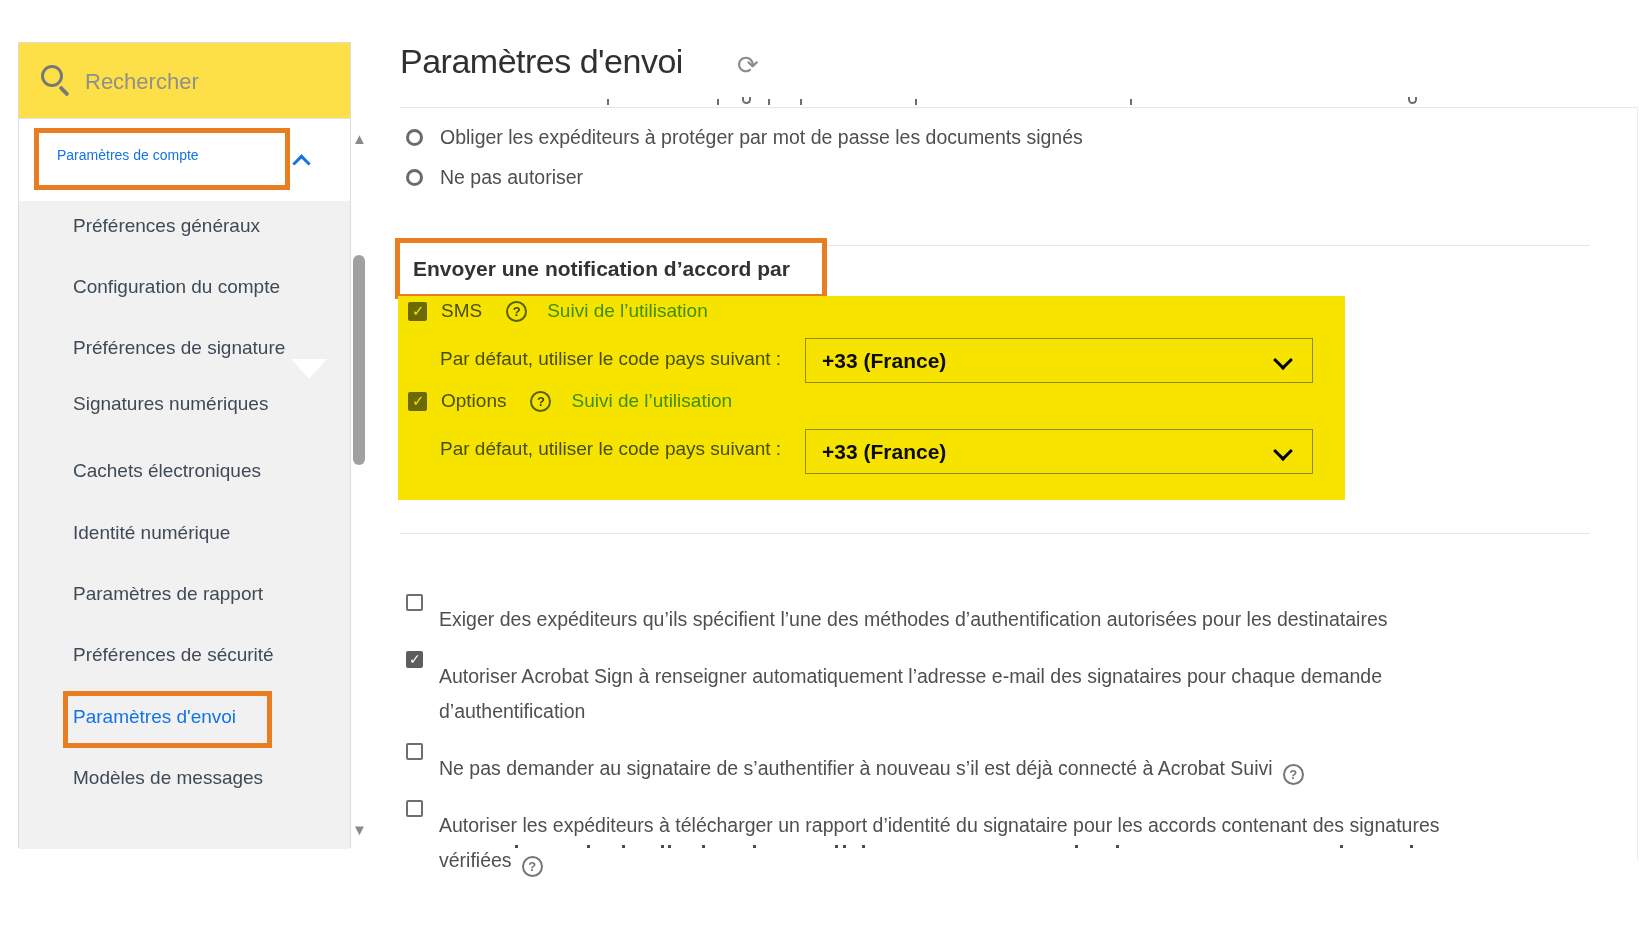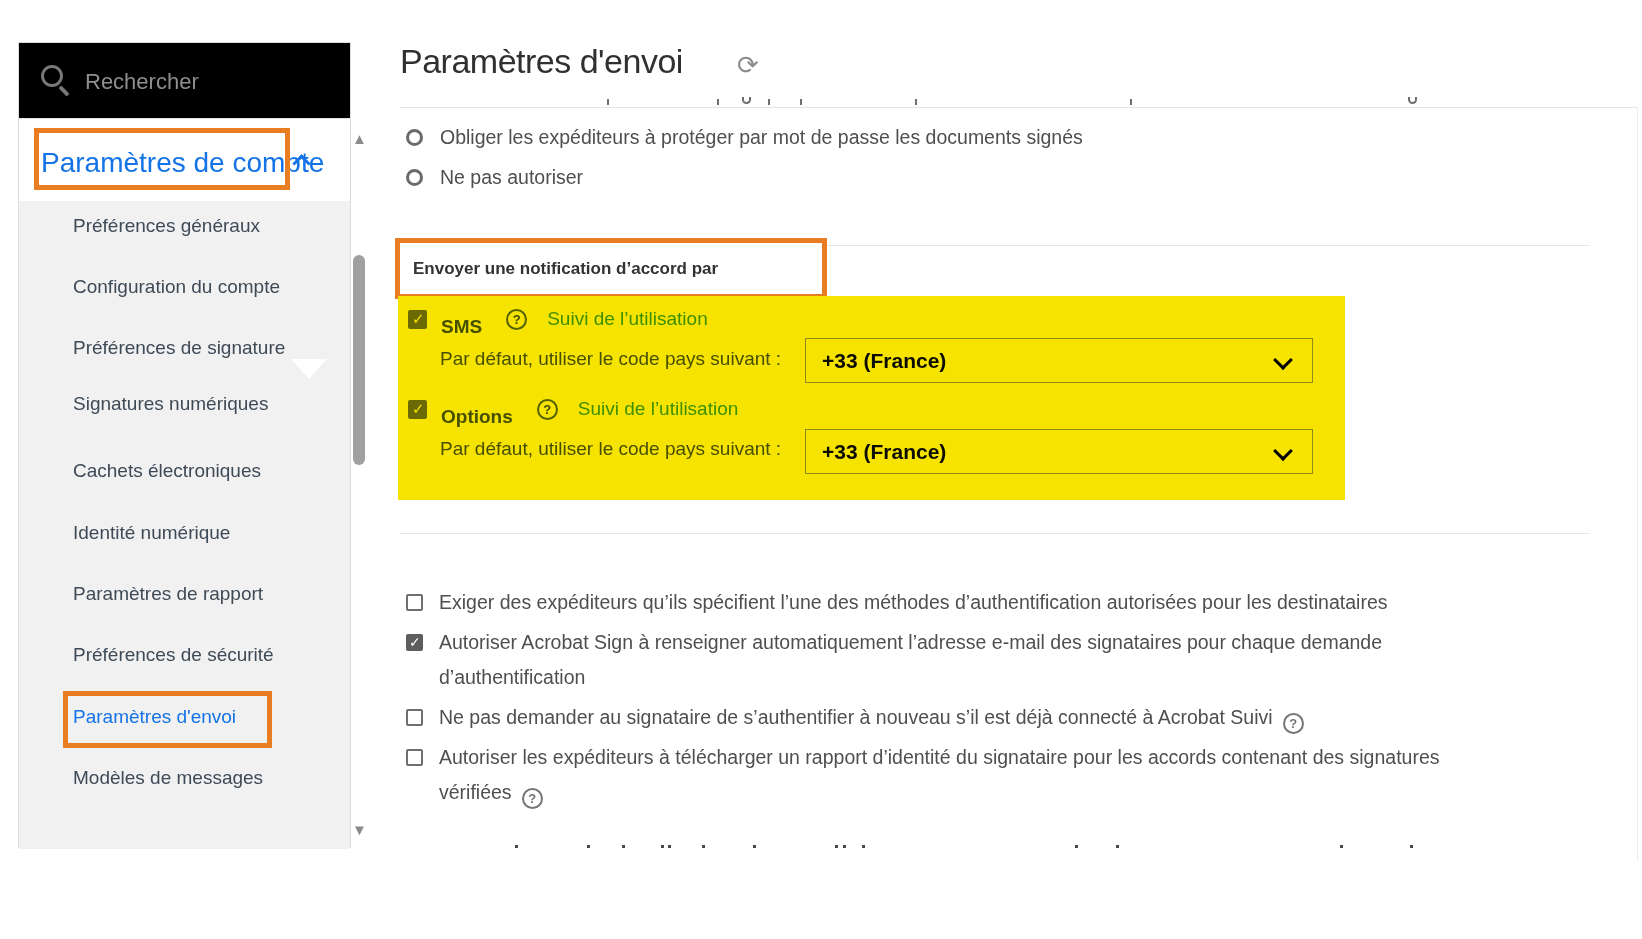--- a/index.html
+++ b/index.html
@@ -1,29 +1,29 @@
 <!DOCTYPE html>
 <html><head>
 <meta charset="utf-8">
 <style>
   html,body{margin:0;padding:0;background:#fff;}
   #screen{position:relative;width:1642px;height:939px;background:#fff;overflow:hidden;
           font-family:"Liberation Sans","DejaVu Sans",sans-serif;}
 
   
   #sidebar{position:absolute;left:18px;top:42px;width:333px;height:806px;
-           background:#000000;border:1px solid #dcdcdc;box-sizing:border-box;}
+           background:#fde047;border:1px solid #dcdcdc;box-sizing:border-box;}
   #search-row{position:absolute;left:0;top:0;width:100%;height:76px;border-bottom:1px solid #e3e3e3;box-sizing:border-box;}
   .mag{position:absolute;left:22px;top:22px;width:22px;height:22px;border:3px solid #787878;border-radius:50%;box-sizing:border-box;}
   .mag-handle{position:absolute;left:43px;top:42px;width:4px;height:12px;background:#787878;border-radius:2px;transform:rotate(-45deg);}
   #search-input{position:absolute;left:64px;top:18px;width:240px;height:40px;border:none;outline:none;
                 font-size:22px;color:#5a5a5a;font-family:inherit;background:transparent;}
   #search-input::placeholder{color:#8f8f8f;}
   #compte-row{position:absolute;left:0;top:76px;width:100%;height:82px;background:#fff;}
-  #compte-label{position:absolute;left:22px;top:28px;font-size:28px;color:#1473e6;cursor:pointer;text-align:center;}
+  #compte-label{position:absolute;left:38px;top:28px;font-size:14px;color:#1473e6;cursor:pointer;text-align:center;}
   .chev-up{position:absolute;left:276px;top:38px;width:10px;height:10px;
            border-right:3px solid #1473e6;border-bottom:3px solid #1473e6;transform:rotate(-135deg);}
   #sb-list{position:absolute;left:0;top:158px;width:100%;height:648px;background:#f1f1f2;}
   .notch{position:absolute;left:272px;top:158px;width:0;height:0;
          border-left:18px solid transparent;border-right:18px solid transparent;border-top:20px solid #fff;}
   .sb-item{position:absolute;left:54px;height:26px;line-height:26px;font-size:19px;font-weight:500;
            color:#3e4a56;white-space:nowrap;cursor:pointer;}
   .sb-item.active{color:#1473e6;}
 
   
@@ -40,27 +40,27 @@
   #refresh-icon{position:absolute;left:737px;top:50px;font-size:26px;color:#8c8c8c;cursor:pointer;}
   .divider{position:absolute;height:1px;background:#e6e6e6;}
   #vline-right{position:absolute;left:1637px;top:107px;width:1px;height:753px;background:#ececec;}
 
   .radio-row{position:absolute;left:406px;display:flex;align-items:center;gap:17px;
              font-size:19.5px;color:#4f4f4f;white-space:nowrap;cursor:default;}
   .radio{width:17px;height:17px;border:3px solid #6a6a6a;border-radius:50%;background:#fff;box-sizing:border-box;flex:none;cursor:pointer;}
 
   #ann-box-section{position:absolute;left:395px;top:238px;width:432px;height:61px;border:5px solid #e87d22;
                    box-sizing:border-box;background:#fff;display:flex;align-items:center;}
-  #section-heading{font-size:17px;font-weight:600;color:#323232;margin-left:13px;white-space:nowrap;}
+  #section-heading{font-size:21px;font-weight:600;color:#323232;margin-left:13px;white-space:nowrap;}
 
   #yellow-block{position:absolute;left:398px;top:296px;width:947px;height:204px;background:#f6e300;}
   .ylw-row{position:absolute;display:flex;align-items:center;gap:14px;font-size:19px;color:#474f00;}
   .ylw-label{position:absolute;font-size:19px;color:#474f00;white-space:nowrap;}
   .usage-link{color:#3e9000;cursor:pointer;white-space:nowrap;}
-  .channel-name{font-weight:700;white-space:nowrap;cursor:default;margin-top:16px;}
+  .channel-name{font-weight:400;white-space:nowrap;cursor:default;}
 
   .cbx{width:17px;height:17px;border:2px solid #6f6f6f;border-radius:2px;background:#fff;
        box-sizing:border-box;position:relative;flex:none;cursor:pointer;}
   .cbx.checked{background:#5d5d5d;border-color:#5d5d5d;}
   .cbx.checked::after{content:"✓";color:#fff;position:absolute;left:1px;top:-2px;font-size:14px;font-weight:700;}
   #yellow-block .cbx{width:19px;height:19px;border-color:#6a6903;}
   #yellow-block .cbx.checked{background:#6a6903;border-color:#6a6903;}
   #yellow-block .cbx.checked::after{color:#f6e300;font-size:15px;left:2px;top:-2px;}
 
   .qicon{display:inline-flex;align-items:center;justify-content:center;width:21px;height:21px;
@@ -70,21 +70,21 @@
 
   .dd{position:absolute;width:508px;height:45px;border:1px solid #8e8a1e;display:flex;align-items:center;
       padding:0 16px;box-sizing:border-box;font-size:21px;font-weight:600;color:#0c0c00;cursor:pointer;}
   .dd .chev-down{position:absolute;right:22px;top:14px;width:11px;height:11px;
                  border-right:3px solid #000;border-bottom:3px solid #000;transform:rotate(45deg);}
 
   #sig-heading{position:absolute;left:400px;top:545px;font-size:21px;font-weight:600;color:#323232;white-space:nowrap;}
   #options{position:absolute;left:400px;top:585px;width:1105px;}
   .opt{display:flex;margin-bottom:5px;}
   .opt .cbx{margin:9px 16px 0 6px;}
-  .opt .lbl{font-size:19.5px;line-height:35px;color:#4f4f4f;}
+  .opt .lbl{font-size:19.5px;line-height:35px;color:#4f4f4f;margin-top:17px;}
   .opt .qicon{display:none;}
   .opt .qicon.visible{display:inline-flex;vertical-align:-4px;margin-left:10px;}
 
   
   .desc-mark{position:absolute;width:2px;height:6px;background:#6f6f6f;top:99px;}
   .desc-u{position:absolute;width:9px;height:7px;border:2px solid #6f6f6f;border-top:none;
           border-radius:0 0 5px 5px;top:97px;box-sizing:border-box;}
   .dot{position:absolute;width:3px;height:3px;background:#4a4a4a;top:845px;}
 </style>
 </head>

